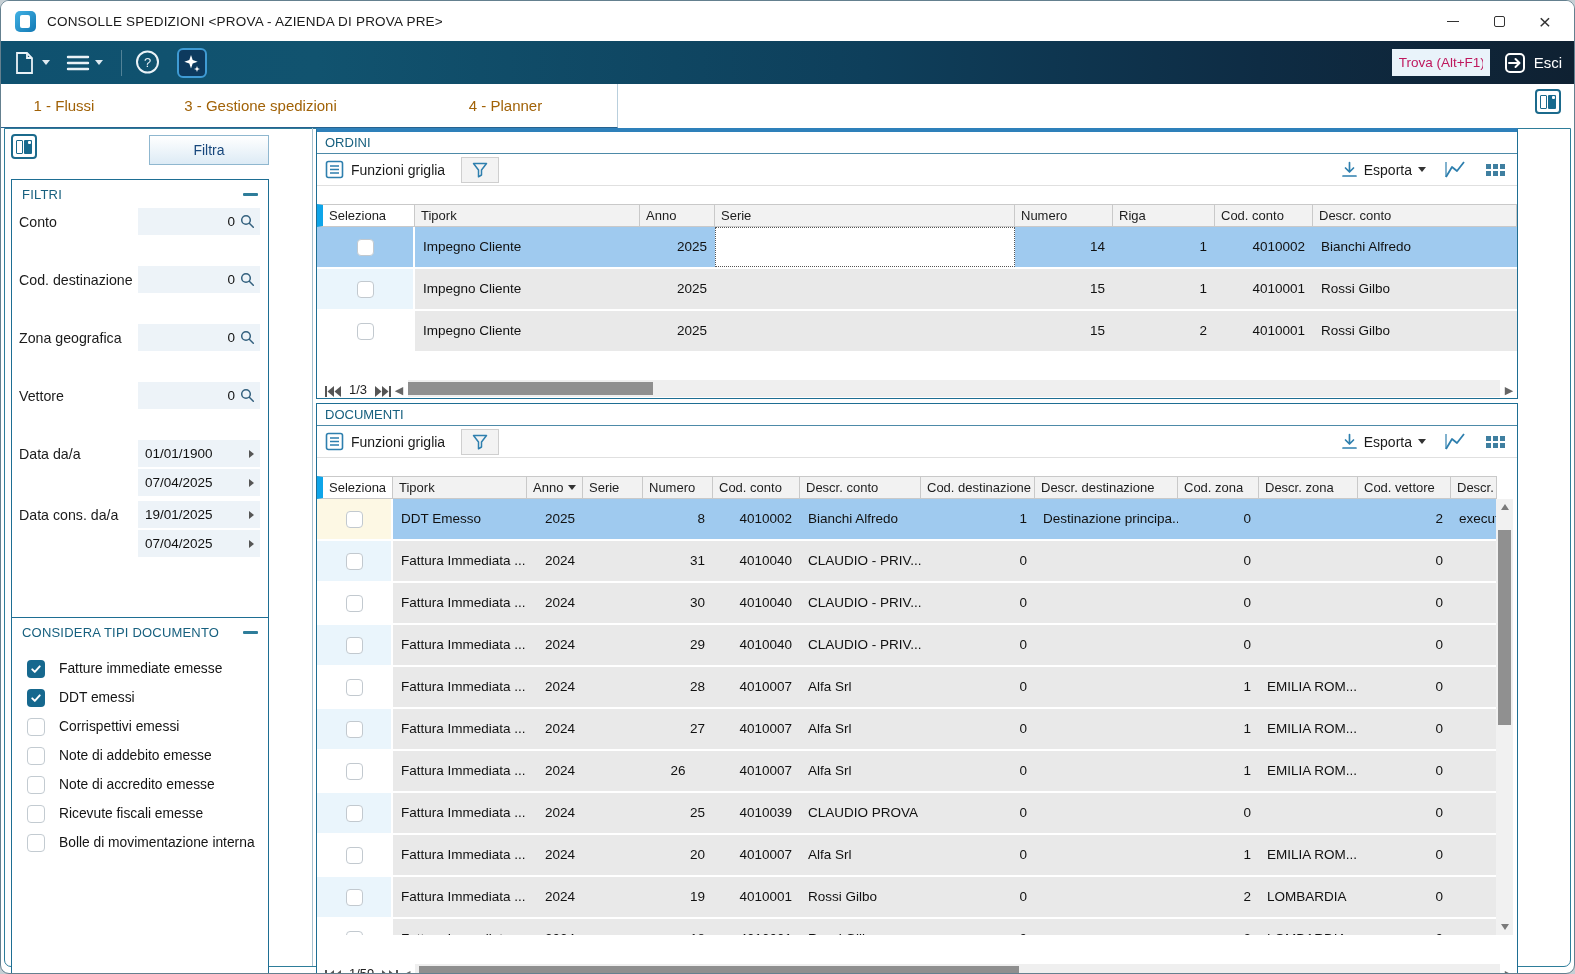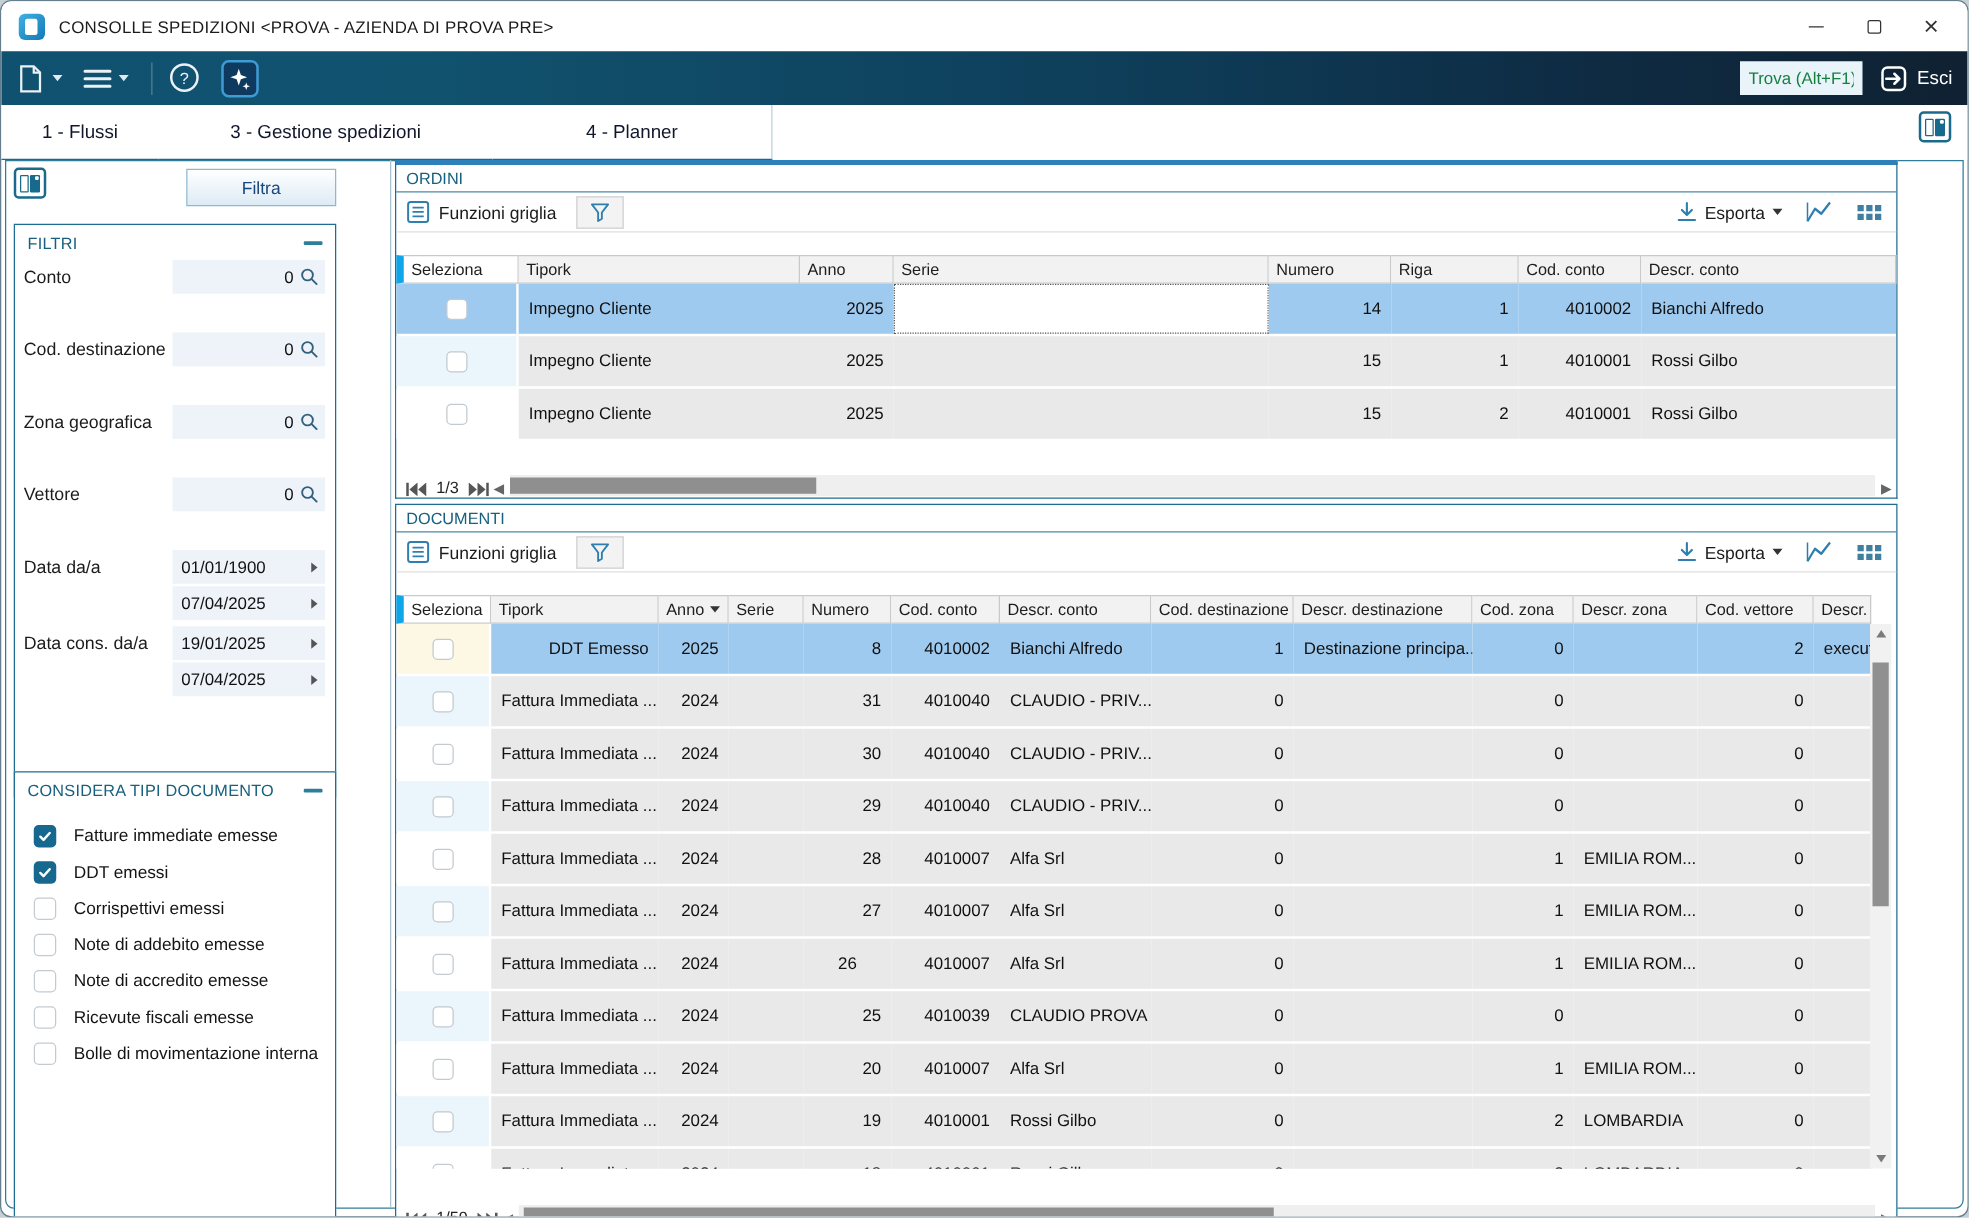--- a/index.html
+++ b/index.html
@@ -25,26 +25,26 @@
   .toolbar { position:absolute; top:40px; left:0; right:0; height:43px;
              background:linear-gradient(90deg,#0f516f 0%,#11536f 20%,#0e3f5b 55%,#0e2c44 80%,#0f2132 100%);
              display:flex; align-items:center; padding:0 12px; }
   .tb-btn { display:flex; align-items:center; gap:5px; margin-right:16px; }
   .caret-dn { width:0; height:0; border-left:4px solid transparent; border-right:4px solid transparent;
               border-top:5px solid #dfeaf1; }
   .tb-sep { width:1px; height:26px; background:rgba(255,255,255,.28); margin:0 12px 0 2px; }
   .spark-btn { width:30px; height:30px; border:2px solid #3f9bd4; border-radius:6px;
                background:#0d3a5e; display:flex; align-items:center; justify-content:center; }
   .find-box { margin-left:auto; width:98px; height:27px; background:#e9f3fa; border:none; outline:none;
-              font-family:"Liberation Sans",sans-serif; font-size:13.5px; color:#15803d; padding:0 7px; }
+              font-family:"Liberation Sans",sans-serif; font-size:13.5px; color:#be185d; padding:0 7px; }
   .exit-btn { display:flex; align-items:center; gap:7px; margin-left:13px; color:#fff; font-size:15px; }
 
   
   .tabbar { position:absolute; top:83px; left:0; right:0; height:44px; background:#fff; display:flex; }
-  .tab { display:flex; align-items:center; justify-content:center; font-size:15px; color:#0f172a;
+  .tab { display:flex; align-items:center; justify-content:center; font-size:15px; color:#a16207;
          height:44px; position:relative; z-index:2; }
   .tab:nth-child(1){ width:126px; }
   .tab:nth-child(2){ width:267px; }
   .tab:nth-child(3){ width:224px; }
   .tab:nth-child(4){ width:125px; }
   .tab:not(.active){ border-bottom:1px solid #27628f; }
   .tab:nth-child(3){ border-right:1px solid #b9cfdd; }
   .tab.active { background:#d9ecf8; border:1px solid #27628f; border-bottom:none;
                 height:43px; margin-top:1px; }
   .pane-toggle { position:absolute; right:13px; top:5px; width:26px; height:25px; border:2px solid #1b6a8c;
@@ -552,21 +552,21 @@
         </div>
         <div class="hcell" style="width: 46px;">
           <span>Descr. vet</span>
         </div>
       </div>
     <div class="grid-rows">
       <div class="grow selected">
           <div class="cell selcell marker" style="width: 76px;">
             <span class="gcb"></span>
           </div>
-          <div class="cell" style="width: 134px; text-align: right;">DDT Emesso</div>
+          <div class="cell" style="width: 134px; text-align: left;">DDT Emesso</div>
           <div class="cell" style="width: 56px; text-align: right;">2025</div>
           <div class="cell" style="width: 60px; text-align: left;"></div>
           <div class="cell" style="width: 70px; text-align: right;">8</div>
           <div class="cell" style="width: 87px; text-align: right;">4010002</div>
           <div class="cell" style="width: 121px; text-align: left;">Bianchi Alfredo</div>
           <div class="cell" style="width: 114px; text-align: right;">1</div>
           <div class="cell" style="width: 143px; text-align: left;">Destinazione principa...</div>
           <div class="cell" style="width: 81px; text-align: right;">0</div>
           <div class="cell" style="width: 99px; text-align: left;"></div>
           <div class="cell" style="width: 93px; text-align: right;">2</div>

